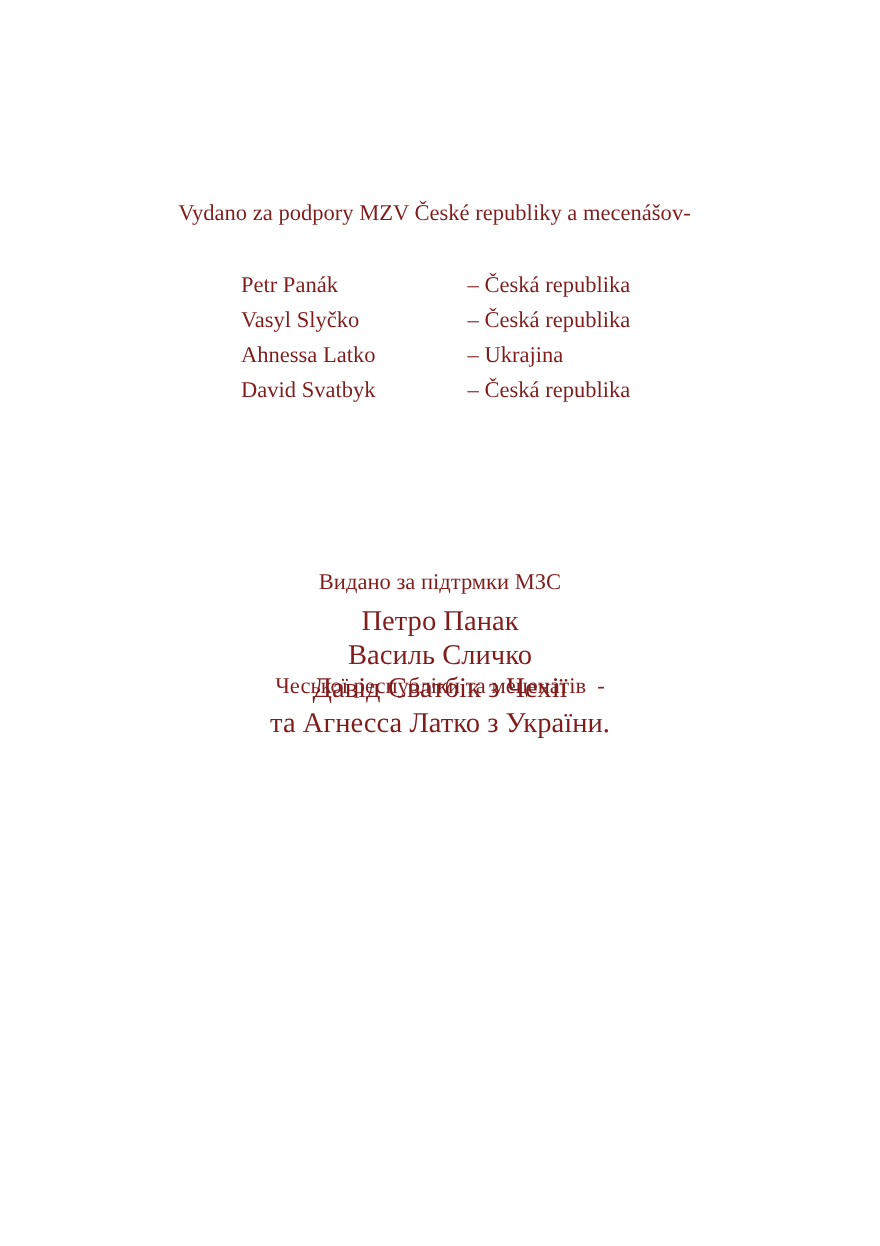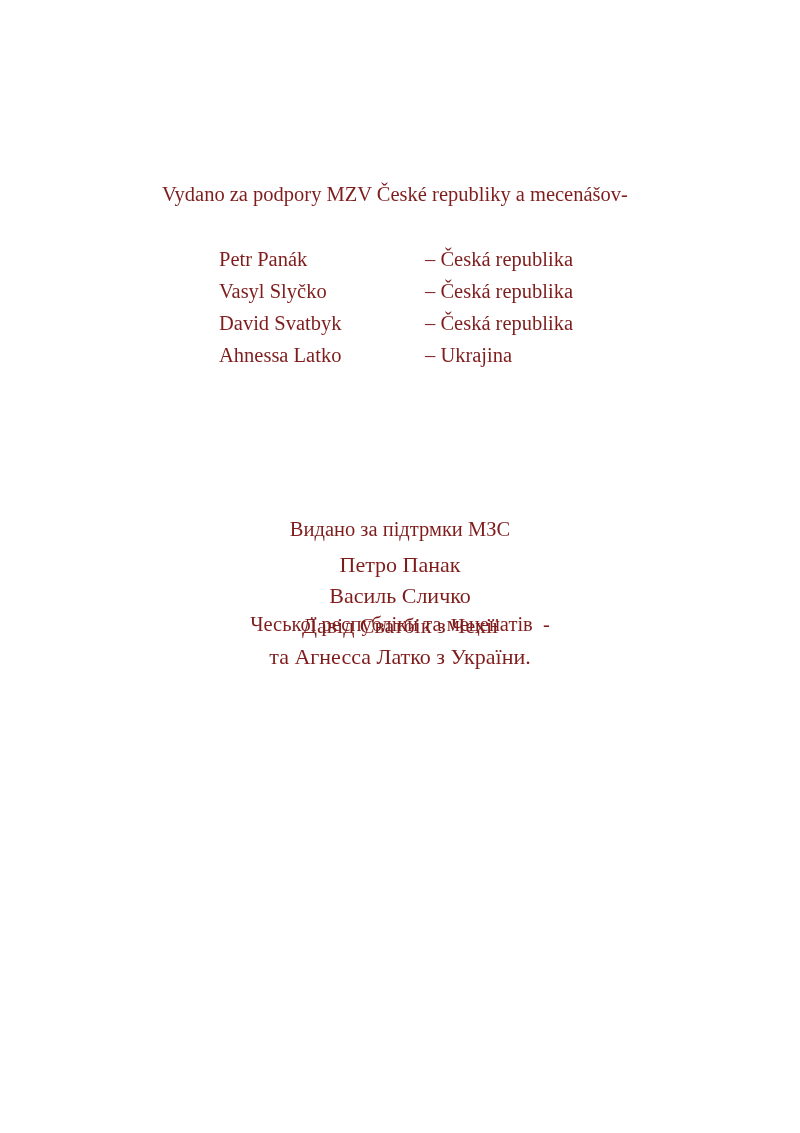--- a/index.html
+++ b/index.html
@@ -48,43 +48,43 @@
     font-size: 20.5px;
     line-height: 31.5px;
     white-space: pre;
   }
   .ua-names {
     position: absolute;
     top: 550px;
     left: 0;
     width: 800px;
     text-align: center;
-    font-size: 22px;
+    font-size: 26px;
     line-height: 30.5px;
   }
 </style>
 </head>
 <body>
 
 <div class="page">
 
   <div class="czech-intro">Vydano za podpory MZV České republiky a mecenášov-</div>
 
   <div class="czech-list">
     <div class="row">
       <span class="name">Petr Panák</span><span class="country">– Česká republika</span>
     </div>
     <div class="row">
       <span class="name">Vasyl Slyčko</span><span class="country">– Česká republika</span>
     </div>
     <div class="row">
-      <span class="name">David Svatbyk</span><span class="country">– Česká republika</span>
+      <span class="name">Ahnessa Latko</span><span class="country">– Ukrajina</span>
     </div>
     <div class="row">
-      <span class="name">Ahnessa Latko</span><span class="country">– Ukrajina</span>
+      <span class="name">David Svatbyk</span><span class="country">– Česká republika</span>
     </div>
   </div>
 
   <div class="ua-header">
     <div>Видано за підтрмки МЗС</div>
     <div>Чеської республіки та меценатів&nbsp; -</div>
   </div>
 
   <div class="ua-names">
     <div>Петро Панак</div>

